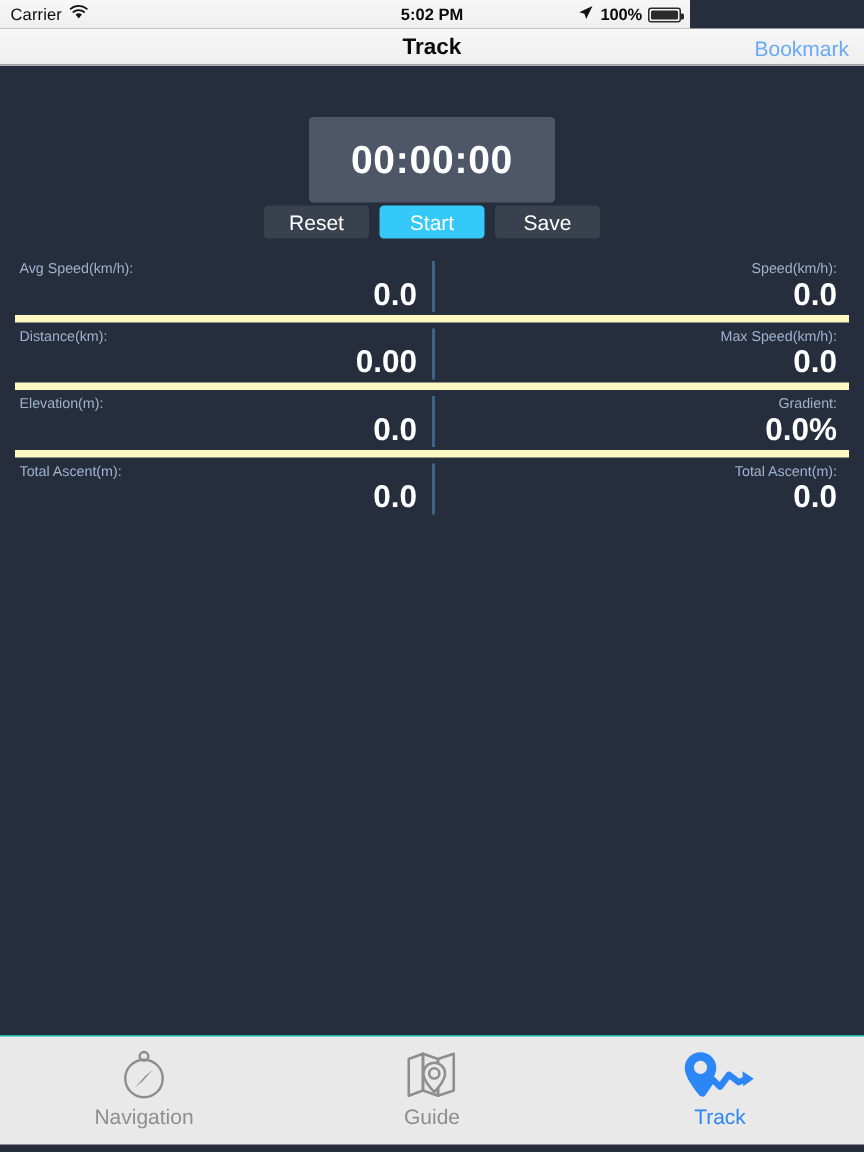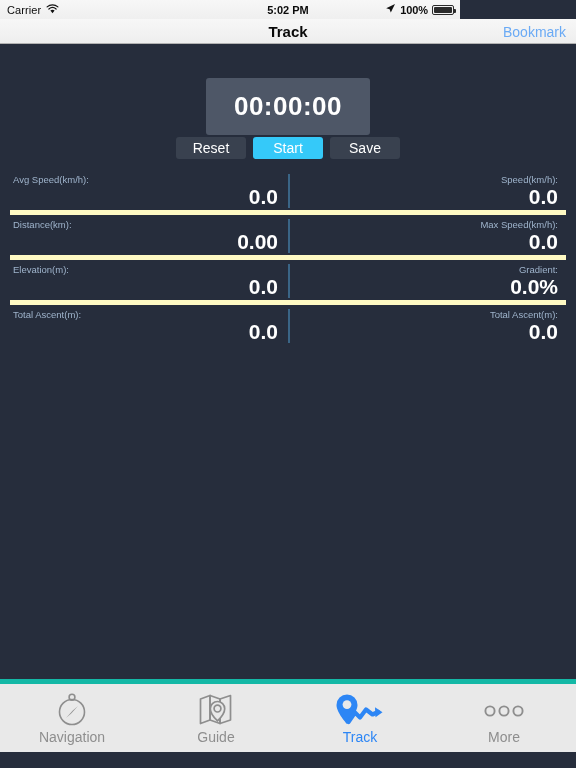--- a/index.html
+++ b/index.html
@@ -109,22 +109,22 @@
   .col-right .cell-value{ right:8px; }
 
   
   #v-sep{ position:absolute;left:288px;top:0;width:2px;height:182px; }
   #v-sep span{
     position:absolute;left:0;width:2px;height:34px;background:#3a6586;
   }
 
   
   #tab-bar{
-    position:absolute;bottom:16px;left:0;width:576px;height:73px;
-    background:#e9e9e9;border-top:5px solid #14b8a6;
+    position:absolute;bottom:5px;left:0;width:576px;height:73px;
+    background:#e9e9e9;border-top:1px solid #14b8a6;
     display:flex;
   }
   .tab{
     flex:1;display:flex;flex-direction:column;align-items:center;
     justify-content:flex-start;padding-top:9px;
   }
   .tab-ico{ height:34px;display:flex;align-items:center;justify-content:center;}
   .tab-label{ font-size:14px;color:#8e8e8e;margin-top:2px; }
   .tab.active .tab-label{ color:#2d86f5; }
 </style>
@@ -255,24 +255,14 @@
         <path d="M13 1.5 a10.5 10.5 0 0 1 10.5 10.5 c0 7.6 -10.5 19 -10.5 19 S2.5 19.6 2.5 12 A10.5 10.5 0 0 1 13 1.5 Z" fill="#2d86f5"></path>
         <circle cx="13" cy="11.6" r="4.4" fill="#e9e9e9"></circle>
         <path d="M14.5 29 L21 19.5 L26 24.5 L32 16.5 L38.5 21.5 L44 19" fill="none" stroke="#2d86f5" stroke-width="4.2" stroke-linejoin="round" stroke-linecap="round"></path>
         <path d="M41 14.2 L48.5 19.2 L41.5 24.2 Z" fill="#2d86f5"></path>
       </svg>
     </div>
     <div class="tab-label">Track</div>
   </div>
 
 
-  <div class="tab">
-    <div class="tab-ico">
-      <svg width="44" height="34" viewBox="0 0 44 34">
-        <circle cx="8" cy="18" r="4.6" fill="none" stroke="#8e8e8e" stroke-width="1.9"></circle>
-        <circle cx="22" cy="18" r="4.6" fill="none" stroke="#8e8e8e" stroke-width="1.9"></circle>
-        <circle cx="36" cy="18" r="4.6" fill="none" stroke="#8e8e8e" stroke-width="1.9"></circle>
-      </svg>
-    </div>
-    <div class="tab-label">More</div>
-  </div>
 
 </div>
 
 </body></html>

